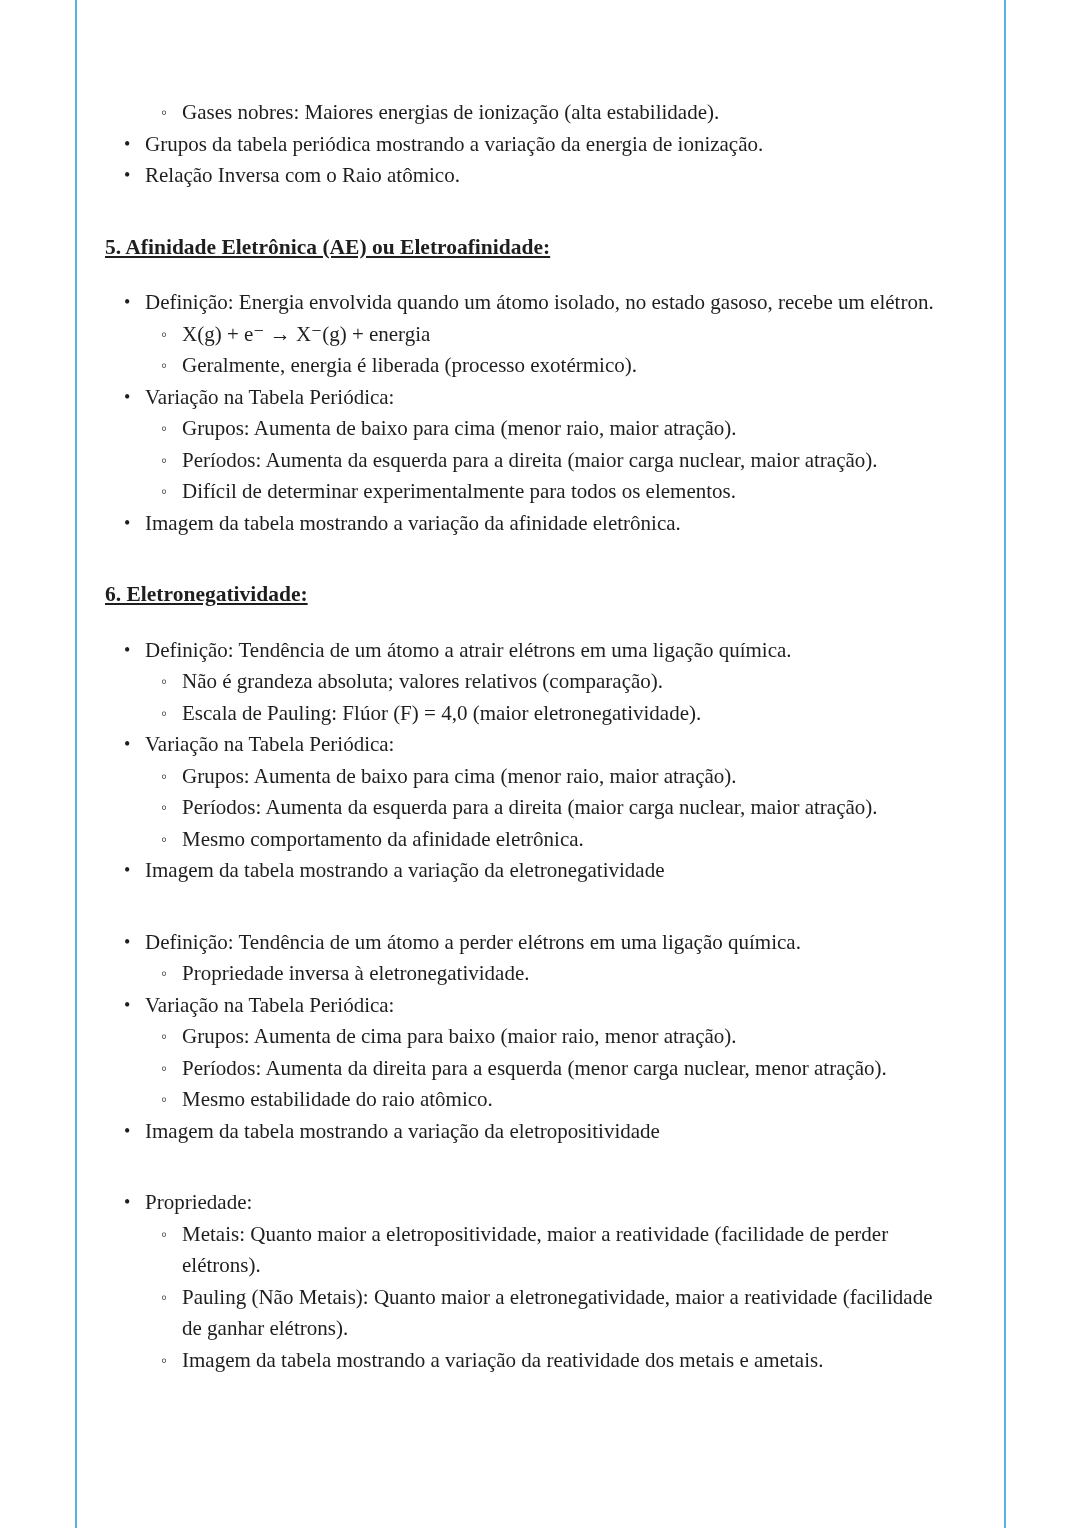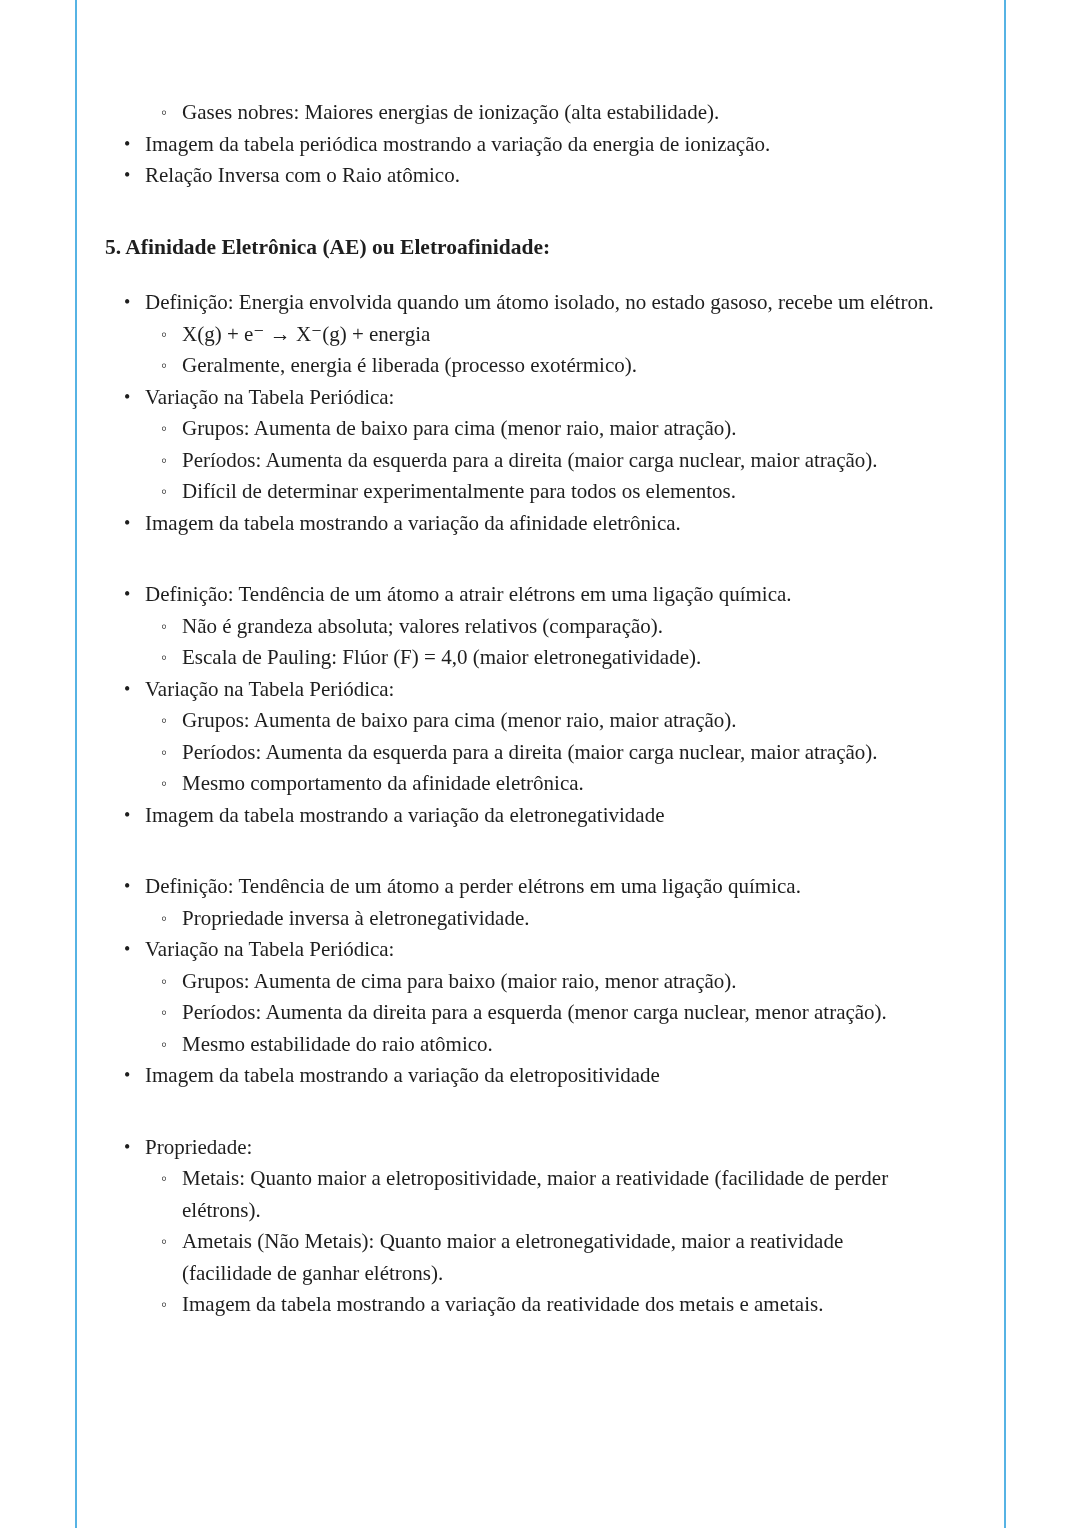--- a/index.html
+++ b/index.html
@@ -28,20 +28,21 @@
     padding: 97px 68px 0 28px;
     font-size: 21px;
     line-height: 31.5px;
   }
   .section { margin-top: 40px; }
   .sec-heading {
     font-size: 21.5px;
     font-weight: bold;
     margin: 0 0 24px 0;
     line-height: 31.5px;
+    text-decoration: underline;
   }
   .li {
     display: flex;
     align-items: flex-start;
   }
   .li .marker {
     flex: 0 0 21px;
     width: 21px;
     text-align: left;
   }
@@ -57,21 +58,21 @@
 <div class="page-frame">
   <div class="page-content">
 
     <div>
       <div class="li l2">
         <span class="marker">◦</span>
         <span class="txt">Gases nobres: Maiores energias de ionização (alta estabilidade).</span>
       </div>
       <div class="li l1">
         <span class="marker">•</span>
-        <span class="txt">Imagem da tabela periódica mostrando a variação da energia de ionização.</span>
+        <span class="txt">Grupos da tabela periódica mostrando a variação da energia de ionização.</span>
       </div>
       <div class="li l1">
         <span class="marker">•</span>
         <span class="txt">Relação Inversa com o Raio atômico.</span>
       </div>
     </div>
 
     <div class="section">
       <div class="sec-heading">5. Afinidade Eletrônica (AE) ou Eletroafinidade:</div>
       <div>
@@ -104,20 +105,21 @@
           <span class="txt">Difícil de determinar experimentalmente para todos os elementos.</span>
         </div>
         <div class="li l1">
           <span class="marker">•</span>
           <span class="txt">Imagem da tabela mostrando a variação da afinidade eletrônica.</span>
         </div>
       </div>
     </div>
 
     <div class="section">
+      <div class="sec-heading">6. Eletronegatividade:</div>
       <div>
         <div class="li l1">
           <span class="marker">•</span>
           <span class="txt">Definição: Tendência de um átomo a atrair elétrons em uma ligação química.</span>
         </div>
         <div class="li l2">
           <span class="marker">◦</span>
           <span class="txt">Não é grandeza absoluta; valores relativos (comparação).</span>
         </div>
         <div class="li l2">
@@ -185,21 +187,21 @@
         <div class="li l1">
           <span class="marker">•</span>
           <span class="txt">Propriedade:</span>
         </div>
         <div class="li l2">
           <span class="marker">◦</span>
           <span class="txt">Metais: Quanto maior a eletropositividade, maior a reatividade (facilidade de perder elétrons).</span>
         </div>
         <div class="li l2">
           <span class="marker">◦</span>
-          <span class="txt">Ametais (Não Metais): Quanto maior a eletronegatividade, maior a reatividade (facilidade de ganhar elétrons).</span>
+          <span class="txt">Pauling (Não Metais): Quanto maior a eletronegatividade, maior a reatividade (facilidade de ganhar elétrons).</span>
         </div>
         <div class="li l2">
           <span class="marker">◦</span>
           <span class="txt">Imagem da tabela mostrando a variação da reatividade dos metais e ametais.</span>
         </div>
       </div>
     </div>
 
   </div>
 </div>

